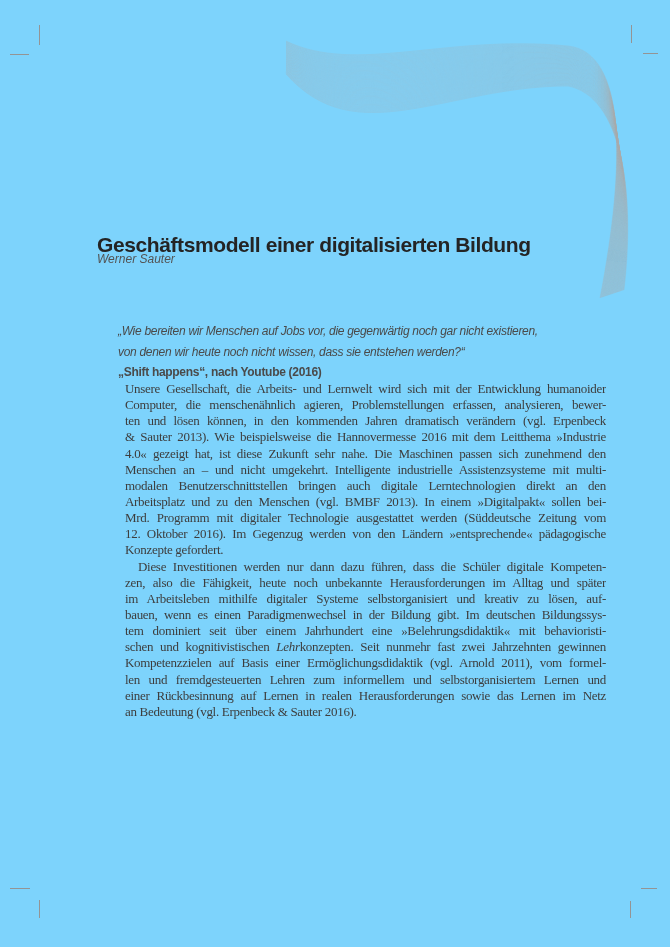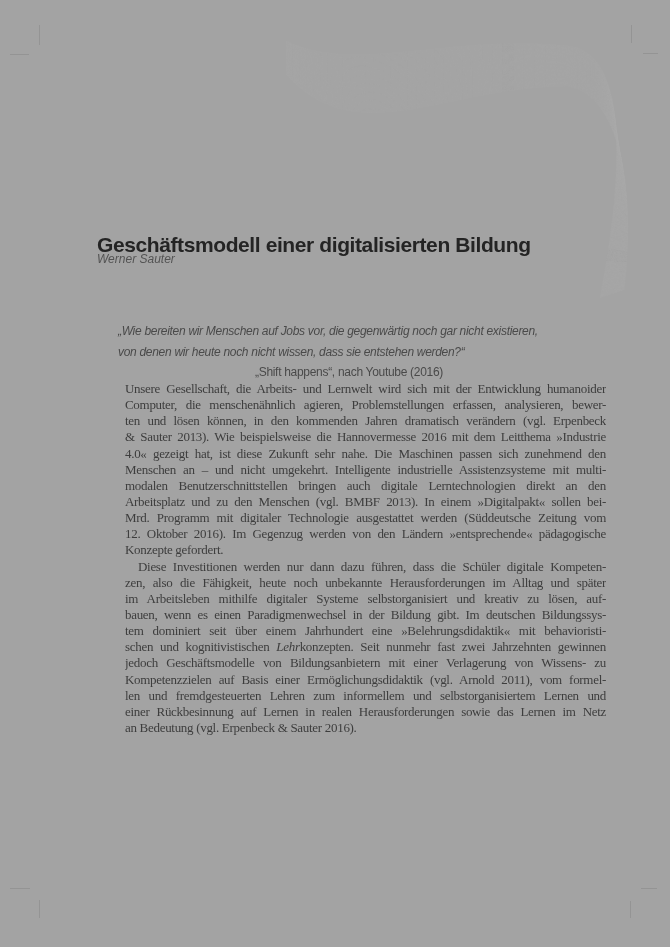--- a/index.html
+++ b/index.html
@@ -1,16 +1,16 @@
 <!DOCTYPE html>
 <html><head>
 <meta charset="utf-8">
 <style>
   html,body{margin:0;padding:0;background:#fff;}
-  .page{position:relative;width:670px;height:947px;background:#a3a3a3;overflow:hidden;
+  .page{position:relative;width:670px;height:947px;background:#7dd3fc;overflow:hidden;
         font-family:"Liberation Sans",sans-serif;}
   
   .crop{position:absolute;background:#949494;}
   .cm-tl-v{left:39px;top:25px;width:1px;height:20px;}
   .cm-tl-h{left:10px;top:54px;width:19px;height:1px;}
   .cm-tr-v{left:631px;top:25px;width:1px;height:18px;}
   .cm-tr-h{left:643px;top:53px;width:15px;height:1px;}
   .cm-bl-h{left:10px;top:888px;width:20px;height:1px;}
   .cm-bl-v{left:39px;top:900px;width:1px;height:18px;}
   .cm-br-h{left:641px;top:888px;width:16px;height:1px;}
@@ -18,21 +18,21 @@
   
   .swirl{position:absolute;left:278px;top:28px;width:380px;height:280px;}
   
   .title{position:absolute;left:97px;top:219px;width:520px;
          font-size:21px;font-weight:bold;letter-spacing:-0.4px;color:#242424;}
   .author{position:absolute;left:97px;top:252px;font-size:12px;font-style:italic;color:#535353;}
   
   .quote{position:absolute;left:118px;top:321px;width:462px;color:#4a4a4a;
          font-size:12px;letter-spacing:-0.3px;line-height:20.5px;}
   .quote-line{font-style:italic;height:20.5px;white-space:nowrap;}
-  .quote-attr{text-align:center;font-style:normal;height:20.5px;}
+  .quote-attr{text-align:left;font-style:normal;height:20.5px;font-weight:bold;}
   
   .bodytext{position:absolute;left:97px;top:381px;width:481px;
             font-family:"Liberation Serif",serif;font-size:13px;letter-spacing:-0.3px;
             color:#3d3d3d;line-height:16.15px;text-align:justify;margin-left:28px;}
   .bline{height:16.15px;overflow:hidden;text-align:justify;text-align-last:justify;}
   .bline.last{text-align-last:left;}
   .bline.indent{padding-left:13px;}
   .bline i{font-style:italic;}
 </style>
 </head>
@@ -129,21 +129,20 @@
         <div class="bline">12. Oktober 2016). Im Gegenzug werden von den Ländern »entsprechende« pädagogische</div>
         <div class="bline last">Konzepte gefordert.</div>
       </div>
       <div>
         <div class="bline indent">Diese Investitionen werden nur dann dazu führen, dass die Schüler digitale Kompeten-</div>
         <div class="bline">zen, also die Fähigkeit, heute noch unbekannte Herausforderungen im Alltag und später</div>
         <div class="bline">im Arbeitsleben mithilfe digitaler Systeme selbstorganisiert und kreativ zu lösen, auf-</div>
         <div class="bline">bauen, wenn es einen Paradigmenwechsel in der Bildung gibt. Im deutschen Bildungssys-</div>
         <div class="bline">tem dominiert seit über einem Jahrhundert eine »Belehrungsdidaktik« mit behavioristi-</div>
         <div class="bline">schen und kognitivistischen <i>Lehr</i>konzepten. Seit nunmehr fast zwei Jahrzehnten gewinnen</div>
-        <div class="bline">jedoch Geschäftsmodelle von Bildungsanbietern mit einer Verlagerung von Wissens- zu</div>
         <div class="bline">Kompetenzzielen auf Basis einer Ermöglichungsdidaktik (vgl. Arnold 2011), vom formel-</div>
         <div class="bline">len und fremdgesteuerten Lehren zum informellem und selbstorganisiertem Lernen und</div>
         <div class="bline">einer Rückbesinnung auf Lernen in realen Herausforderungen sowie das Lernen im Netz</div>
         <div class="bline last">an Bedeutung (vgl. Erpenbeck &amp; Sauter 2016).</div>
       </div>
     </div>
 
 </div>
 
 </body></html>

